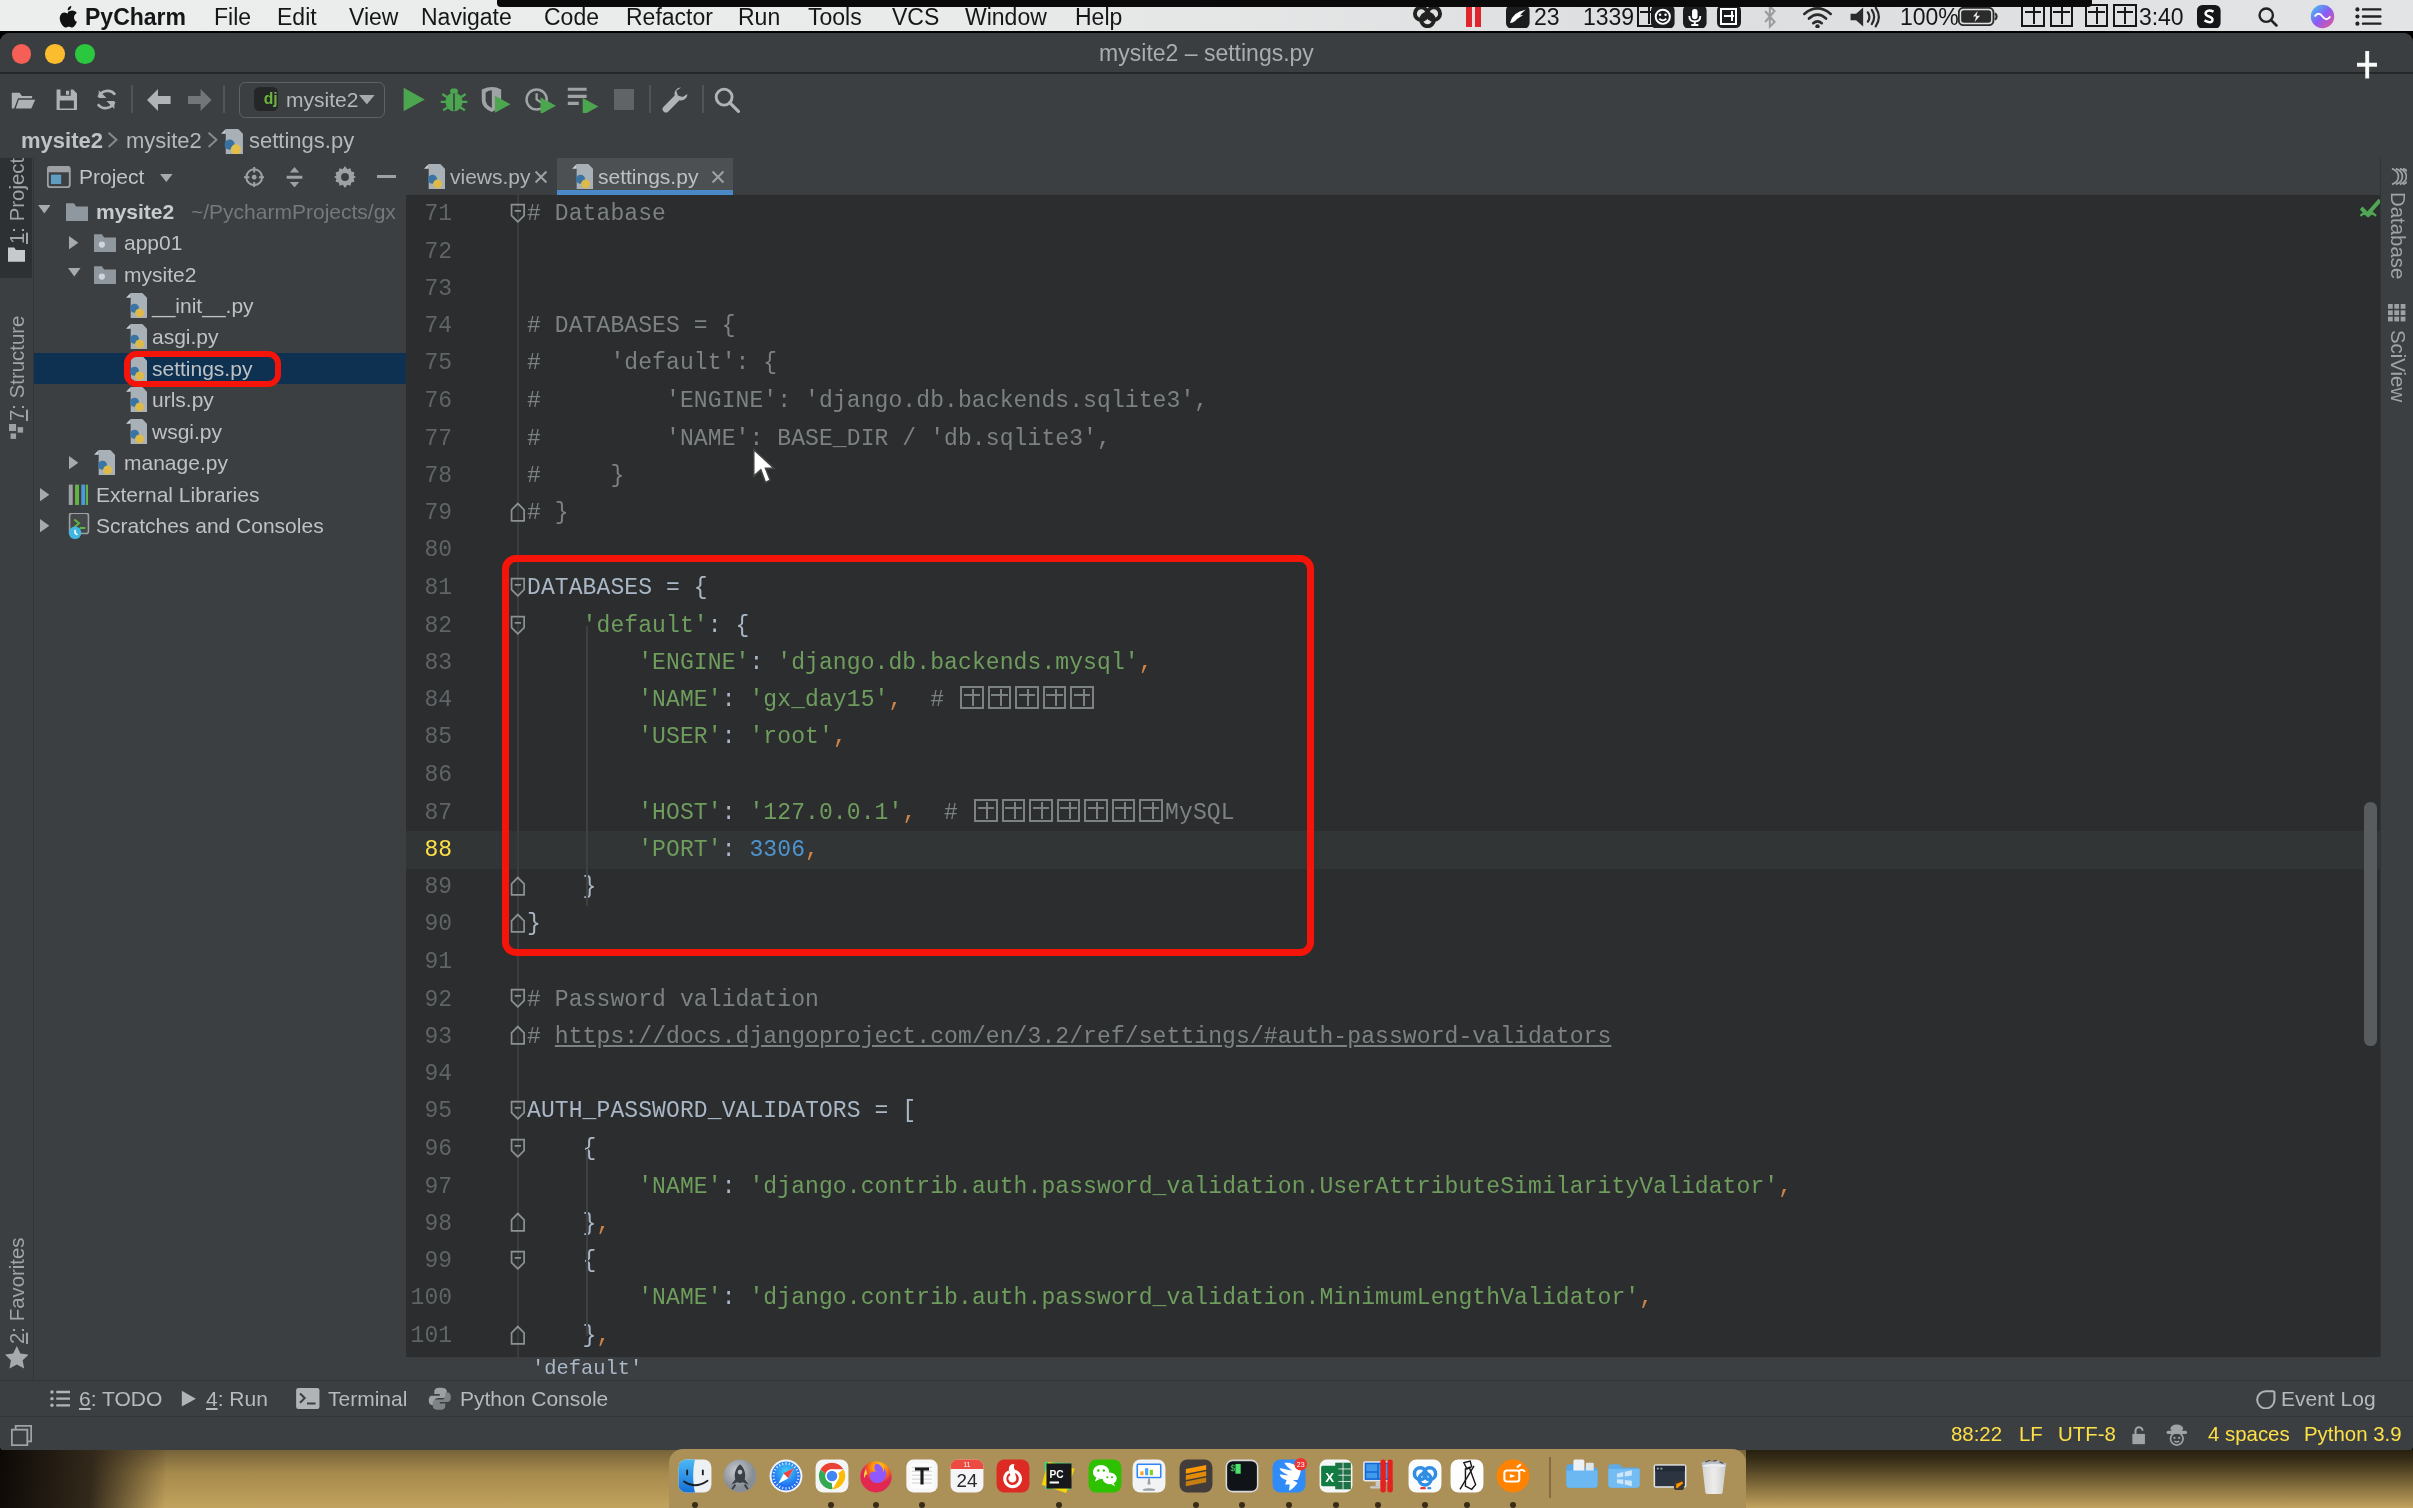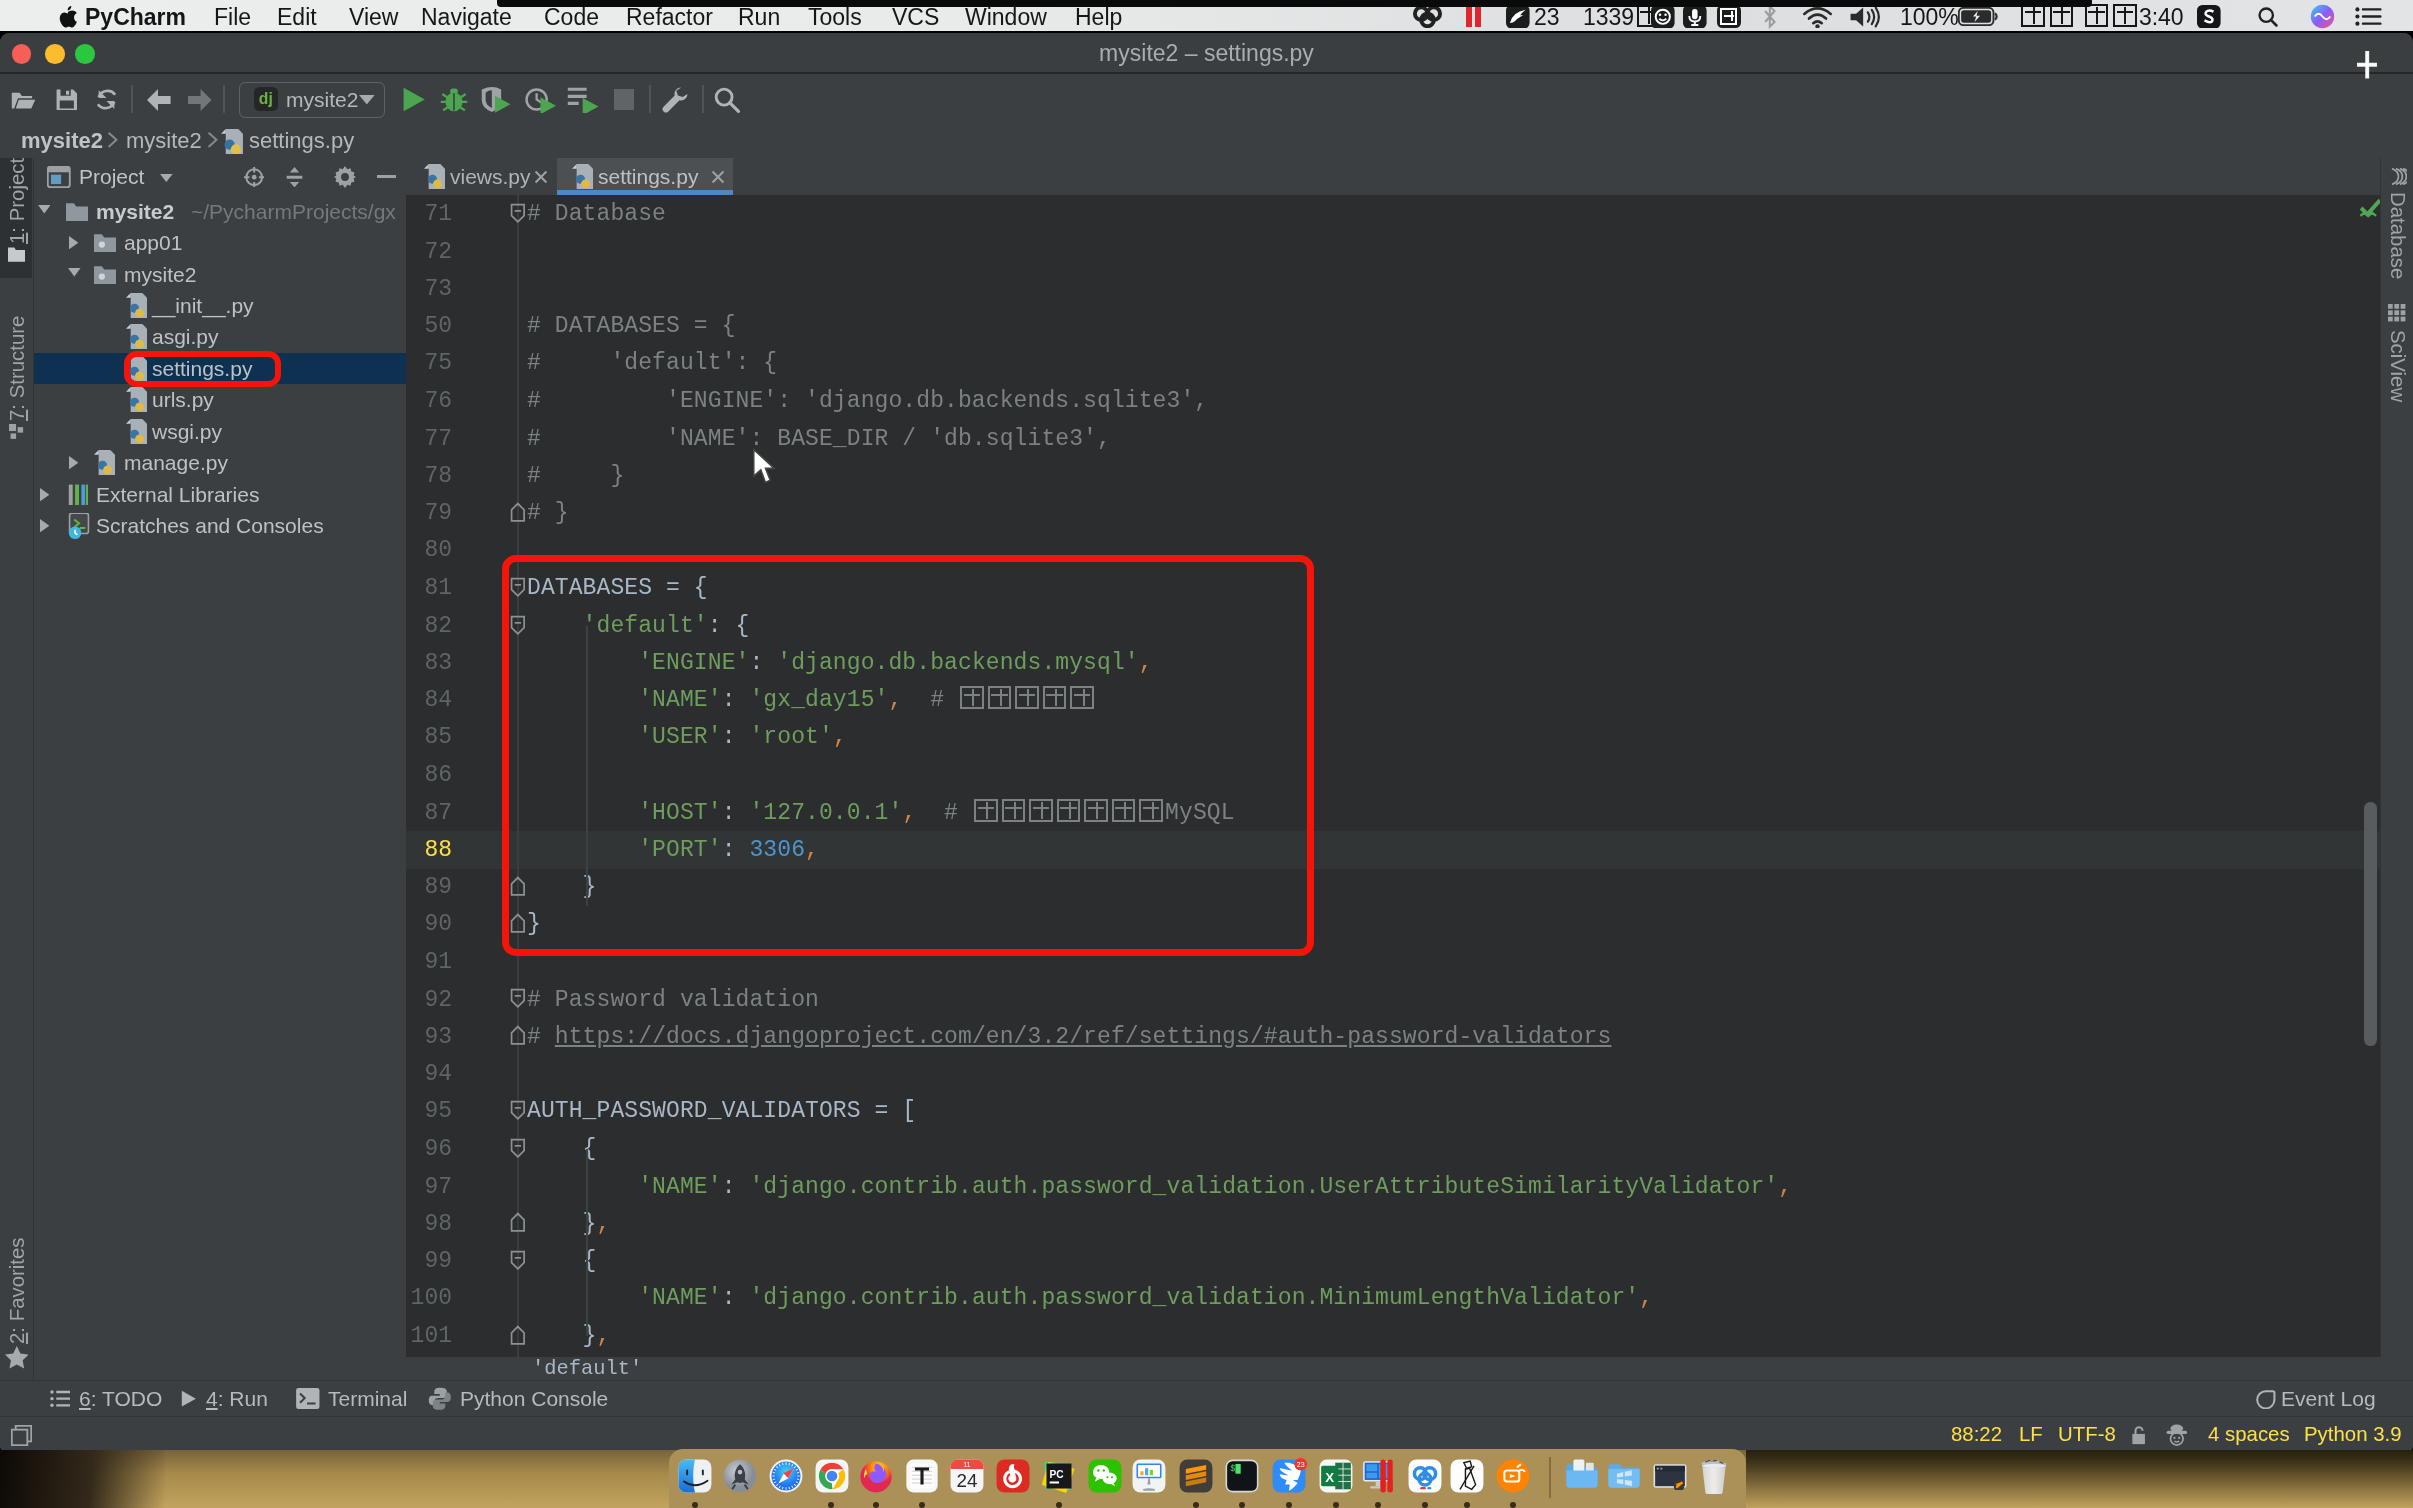--- a/index.html
+++ b/index.html
@@ -183,21 +183,21 @@
       </svg>
 <div class="sep" style="left:131px"></div>
 <svg class="abs" style="left:147px;top:12.6px" width="23.6" height="22" viewBox="0 0 30 28">
         <path fill="#b0b4b6" d="M14 0 L0 14 L14 28 L14 19 H30 V9 H14 z"></path>
       </svg>
 <svg class="abs" style="left:188px;top:12.6px" width="23.6" height="22" viewBox="0 0 30 28">
         <path fill="#737678" d="M16 0 L30 14 L16 28 L16 19 H0 V9 H16 z"></path>
       </svg>
 <div class="sep" style="left:223px"></div>
 <div class="abs" style="left:239px;top:5.5px;width:146px;height:36px;border:1.6px solid #606365;border-radius:6.3px">
-<span class="abs" style="left:14px;top:4.7px;width:23.6px;height:23.6px;background:#242628;border-radius:5.5px;color:#6db33f;font-weight:bold;font-size:15.7px;text-align:center;line-height:23.6px">dj</span>
+<span class="abs" style="left:14px;top:4.7px;width:23.6px;height:23.6px;background:#242628;border-radius:5.5px;color:#6db33f;font-weight:bold;font-size:15.7px;text-align:right;line-height:23.6px">dj</span>
 <span class="abs" style="left:46px;top:0;line-height:33px;font-size:21px;color:#b5b9bb">mysite2</span>
 <svg class="abs" style="left:119px;top:12.6px" width="15.7" height="9.4" viewBox="0 0 20 12">
           <path fill="#a6aaac" d="M0 0 h20 L10 12 z"></path>
         </svg>
 </div>
 <svg class="abs" style="left:402px;top:11px" width="23.6" height="25" viewBox="0 0 30 32">
         <path fill="#4ca54f" d="M2 1 L29 16 L2 31 z"></path>
       </svg>
 <svg class="abs" style="left:440px;top:10.2px" width="28" height="27" viewBox="0 0 36 34">
         <g fill="#4ca54f">
@@ -397,21 +397,21 @@
 <div id="curline"></div>
 <div id="gutline"></div>
 <div class="lnum" style="top:0px">71</div>
 <div class="cl" style="top:0px"><span class="c"># Database</span></div>
 <svg class="abs" style="left:104px;top:7.9px" width="15.7" height="20.4" viewBox="0 0 20 26">
             <path fill="none" stroke="#8c9193" stroke-width="2.2" d="M2 2 h16 v14 l-8 8 -8-8 z"></path>
             <path d="M6 10 h8" stroke="#8c9193" stroke-width="2.2"></path>
           </svg>
 <div class="lnum" style="top:38px">72</div>
 <div class="lnum" style="top:75px">73</div>
-<div class="lnum" style="top:112px">50</div>
+<div class="lnum" style="top:112px">74</div>
 <div class="cl" style="top:112px"><span class="c"># DATABASES = {</span></div>
 <div class="lnum" style="top:149px">75</div>
 <div class="cl" style="top:149px"><span class="c">#     'default': {</span></div>
 <div class="lnum" style="top:187px">76</div>
 <div class="cl" style="top:187px"><span class="c">#         'ENGINE': 'django.db.backends.sqlite3',</span></div>
 <div class="lnum" style="top:225px">77</div>
 <div class="cl" style="top:225px"><span class="c">#         'NAME': BASE_DIR / 'db.sqlite3',</span></div>
 <div class="lnum" style="top:262px">78</div>
 <div class="cl" style="top:262px"><span class="c">#     }</span></div>
 <div class="lnum" style="top:299px">79</div>

